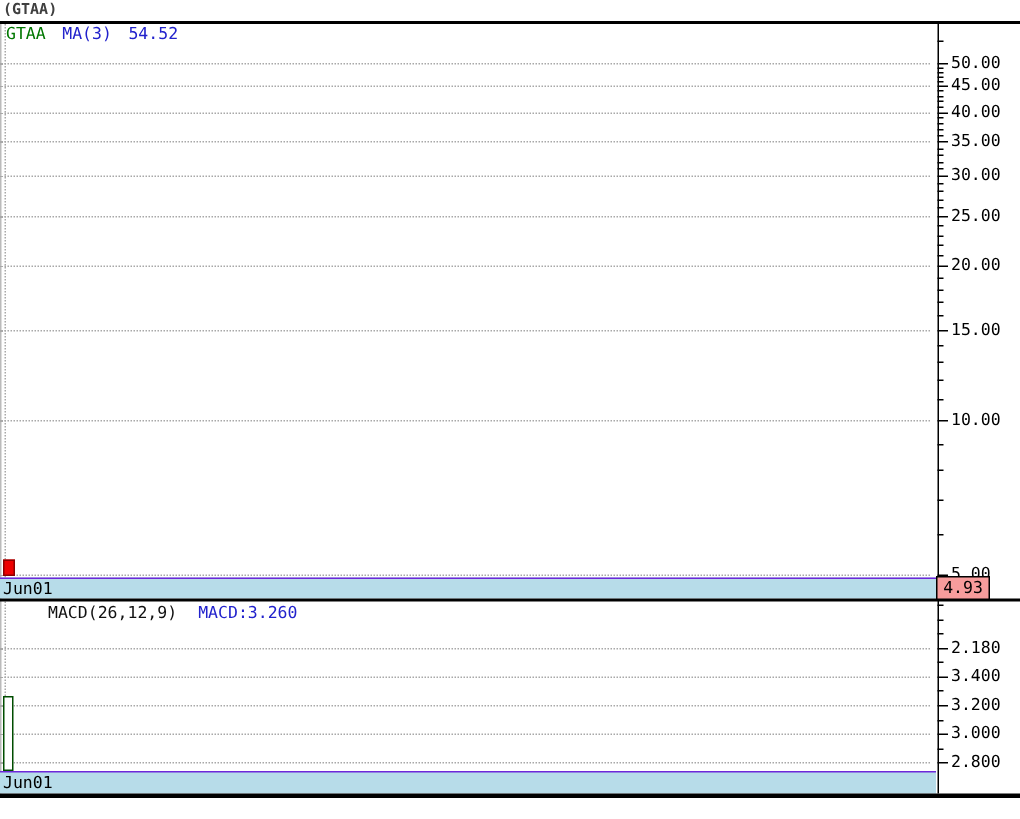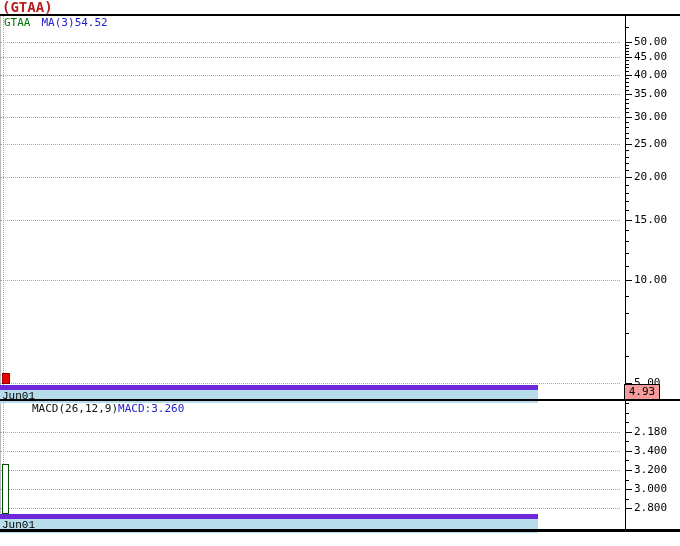--- a/index.html
+++ b/index.html
@@ -3,36 +3,36 @@
 <meta charset="utf-8">
 <title>(GTAA)</title>
 <style>
   html,body{margin:0;padding:0;background:#fff;}
   .screen{
     position:relative;width:680px;height:546px;background:#fff;
     font-family:"DejaVu Sans Mono",monospace;overflow:hidden;
   }
   .title{
     position:absolute;top:0;left:2px;height:14px;line-height:14px;
-    font-size:14px;font-weight:bold;color:#b91c1c;letter-spacing:0;
+    font-size:10px;font-weight:bold;color:#404040;letter-spacing:0;
   }
   .top-divider{position:absolute;top:14px;left:0;width:680px;height:2px;background:#000;}
   #chart-canvas{position:absolute;top:0;left:0;width:680px;height:546px;}
   .plot-left-edge{position:absolute;left:0;top:16px;width:1px;height:513px;background:#bbb;z-index:1;}
   .axis-line{position:absolute;left:625px;top:16px;width:1px;height:513px;background:#000;z-index:2;}
   .legend{position:absolute;top:17px;left:4px;font-size:11px;line-height:12px;z-index:3;white-space:pre;}
   .legend .sym{color:var(--green,#007700);margin-right:11px;}
   .legend .ind{color:var(--blue,#2222cc);}
-  .legend .ind + .ind{}
+  .legend .ind + .ind{margin-left:11px;}
   .macd-legend{position:absolute;top:403px;left:4px;font-size:11px;line-height:12px;z-index:3;white-space:pre;}
   .macd-legend .lab{color:#111;padding-left:28px;}
-  .macd-legend .val{color:var(--blue,#2222cc);}
+  .macd-legend .val{color:var(--blue,#2222cc);margin-left:14px;}
   .band{
-    position:absolute;left:0;width:538px;background:var(--band,#b7dce9);
-    border-top:5px solid #6d28d9;z-index:2;font-size:11px;line-height:13px;color:#000;font-family:Liberation Mono, monospace;
+    position:absolute;left:0;width:624px;background:var(--band,#b7dce9);
+    border-top:1px solid #6d28d9;z-index:2;font-size:11px;line-height:13px;color:#000;
   }
   .band span{padding-left:2px;}
   .band-main{top:385px;height:13px;}
   .band-macd{top:514px;height:14px;}
   .price-box{
     position:absolute;left:624px;top:384px;width:34px;height:14px;z-index:5;
     background:var(--boxred,#f79c9c);border:1px solid #000;
     font-size:11px;line-height:14px;text-align:center;color:#000;
   }
   .divider2{position:absolute;top:399px;left:0;width:680px;height:2px;background:#000;z-index:4;}

